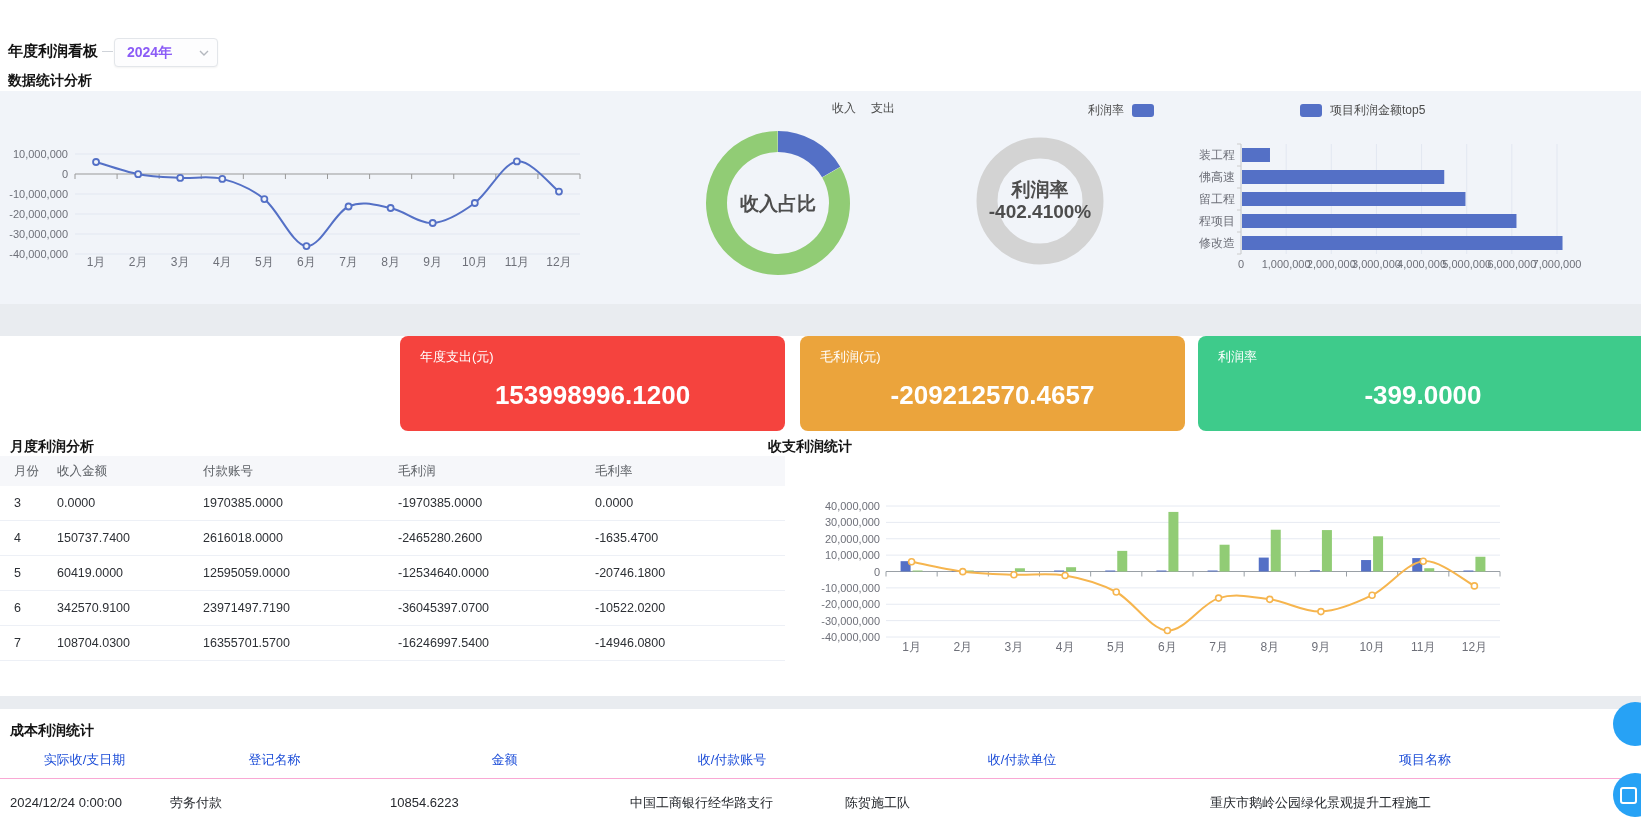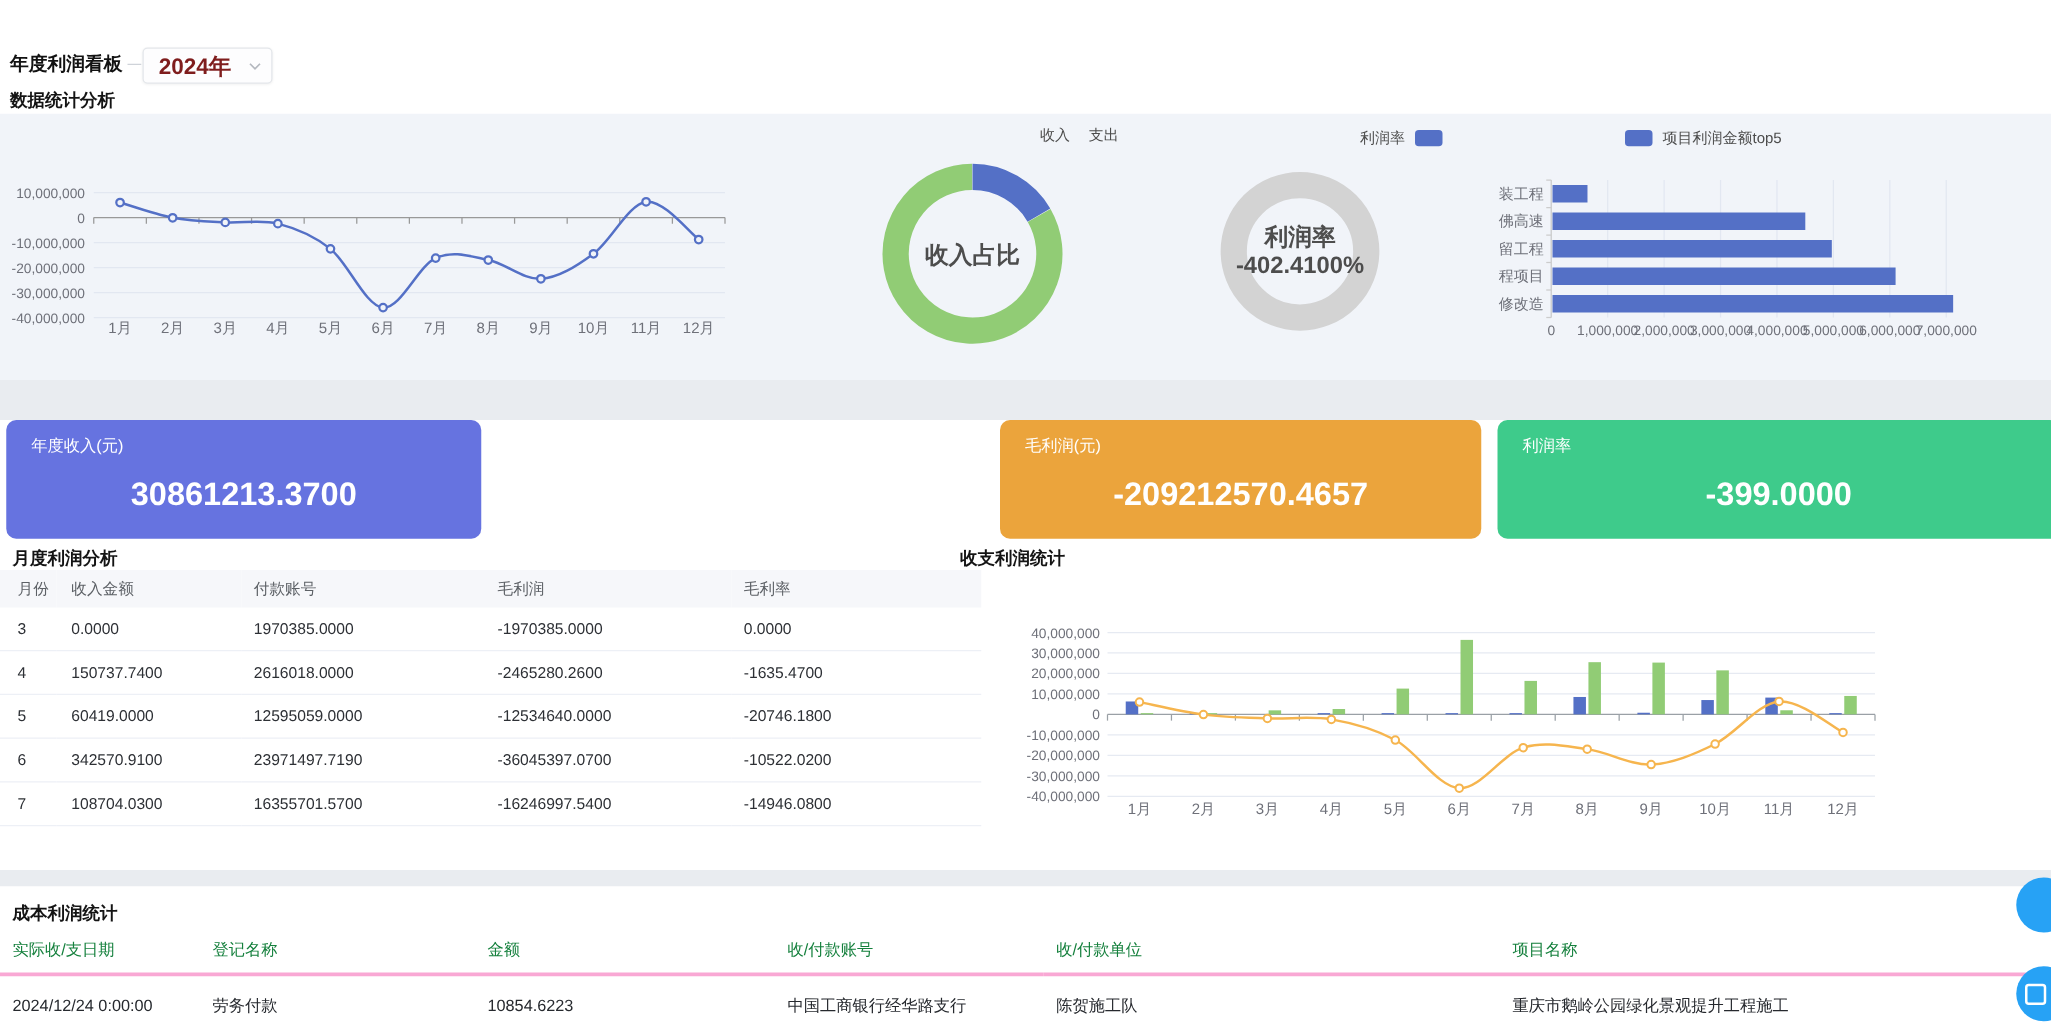--- a/index.html
+++ b/index.html
@@ -4,21 +4,21 @@
 <style>
   html,body{margin:0;padding:0;}
   .page{position:relative;width:1641px;height:821px;overflow:hidden;background:#fff;
         font-family:"Liberation Sans",sans-serif;color:#303133;margin-top:36px;}
   .abs{position:absolute;}
   .page-title{left:8px;top:6px;font-size:15px;font-weight:bold;color:#121212;}
   .title-dash{left:102px;top:15px;width:11px;height:1px;background:#cfd3d9;}
   .year-select{left:114px;top:2px;width:82px;height:27px;border:1px solid #e3e6ea;border-radius:4px;
         background:#fdfdfe;box-shadow:0 1px 2px rgba(0,0,0,.05);display:flex;align-items:center;
         justify-content:space-between;padding:0 8px 0 12px;cursor:pointer;}
-  .year-select .val{font-size:18px;font-weight:bold;color:#7f1d1d;}
+  .year-select .val{font-size:14px;font-weight:bold;color:#8b5cf6;}
   .section-title{font-size:14px;font-weight:bold;color:#141414;}
   .charts-panel{left:0;top:55px;width:1641px;height:213px;background:#f1f4f9;}
   .band{left:0;width:1641px;background:#e9ecf0;}
   .legend{position:absolute;display:flex;align-items:center;font-size:12px;color:#4c4c4c;z-index:3;}
   .legend .pill{width:22px;height:13px;border-radius:3px;display:inline-block;}
   .legend-col{position:absolute;display:flex;flex-direction:row;gap:7px;z-index:3;}
   .legend-row{display:flex;align-items:center;gap:8px;cursor:pointer;font-size:12px;color:#4c4c4c;}
   .cards{left:0;top:300px;width:1641px;height:96px;}
   .card{position:absolute;top:0;height:95px;border-radius:8px;color:#fff;}
   .card .label{position:absolute;left:20px;top:12px;font-size:13px;}
@@ -27,21 +27,21 @@
   .panel-title-right{left:768px;top:402px;}
   .panel-title-bottom{left:10px;top:686px;}
   table{border-collapse:collapse;table-layout:fixed;}
   .mtable{left:0;top:420px;width:785px;}
   .mtable table{width:785px;font-size:12.5px;}
   .mtable thead td{background:#f6f7fa;color:#5d6166;height:30px;}
   .mtable tbody td{height:34px;border-bottom:1px solid #edf0f6;color:#2d3035;}
   .mtable td{padding:0;}
   .ctable{left:0;top:705px;width:1641px;}
   .ctable table{width:1641px;font-size:13px;}
-  .ctable thead td{color:#15803d;height:35px;border-bottom:3px solid #f9a8d4;}
+  .ctable thead td{color:#1d4ed8;height:35px;border-bottom:1px solid #f9a8d4;text-align:center;}
   .ctable tbody td{height:45px;border-bottom:1px solid #ebedf2;color:#26292e;}
   .float-btn{position:absolute;width:44px;height:44px;border-radius:50%;background:#27a2f5;cursor:pointer;z-index:5;}
   .float-btn .glyph{position:absolute;left:7px;top:14px;width:13px;height:13px;border:2px solid #fff;border-radius:3px;}
   svg{position:absolute;overflow:visible;}
   svg text{font-family:"Liberation Sans",sans-serif;}
 </style>
 </head>
 <body>
 
 <div class="page">
@@ -174,23 +174,23 @@
       <rect x="107" y="142" width="320.51428571428573" height="14" fill="#5470c6"></rect>
     </svg>
   <div class="legend" style="left:1300px;top:66px;gap:8px;">
     <span class="pill" id="top5-pill" style="background: rgb(84, 112, 198);"></span>
     <span>项目利润金额top5</span>
   </div>
 
   <div class="abs band" style="top:268px;height:32px;"></div>
 
   <div class="abs cards" id="cards">
-      <div class="card" style="left: 5px; width: 380px; background: rgb(102, 115, 224);">
-        <div class="label">年度收入(元)</div>
-        <div class="value">30861213.3700</div>
+      <div class="card" style="left: 400px; width: 385px; background: rgb(245, 67, 62);">
+        <div class="label">年度支出(元)</div>
+        <div class="value">153998996.1200</div>
       </div>
       <div class="card" style="left: 800px; width: 385px; background: rgb(235, 164, 60);">
         <div class="label">毛利润(元)</div>
         <div class="value">-209212570.4657</div>
       </div>
       <div class="card" style="left: 1198px; width: 450px; background: rgb(62, 203, 139);">
         <div class="label">利润率</div>
         <div class="value">-399.0000</div>
       </div>
     </div>

